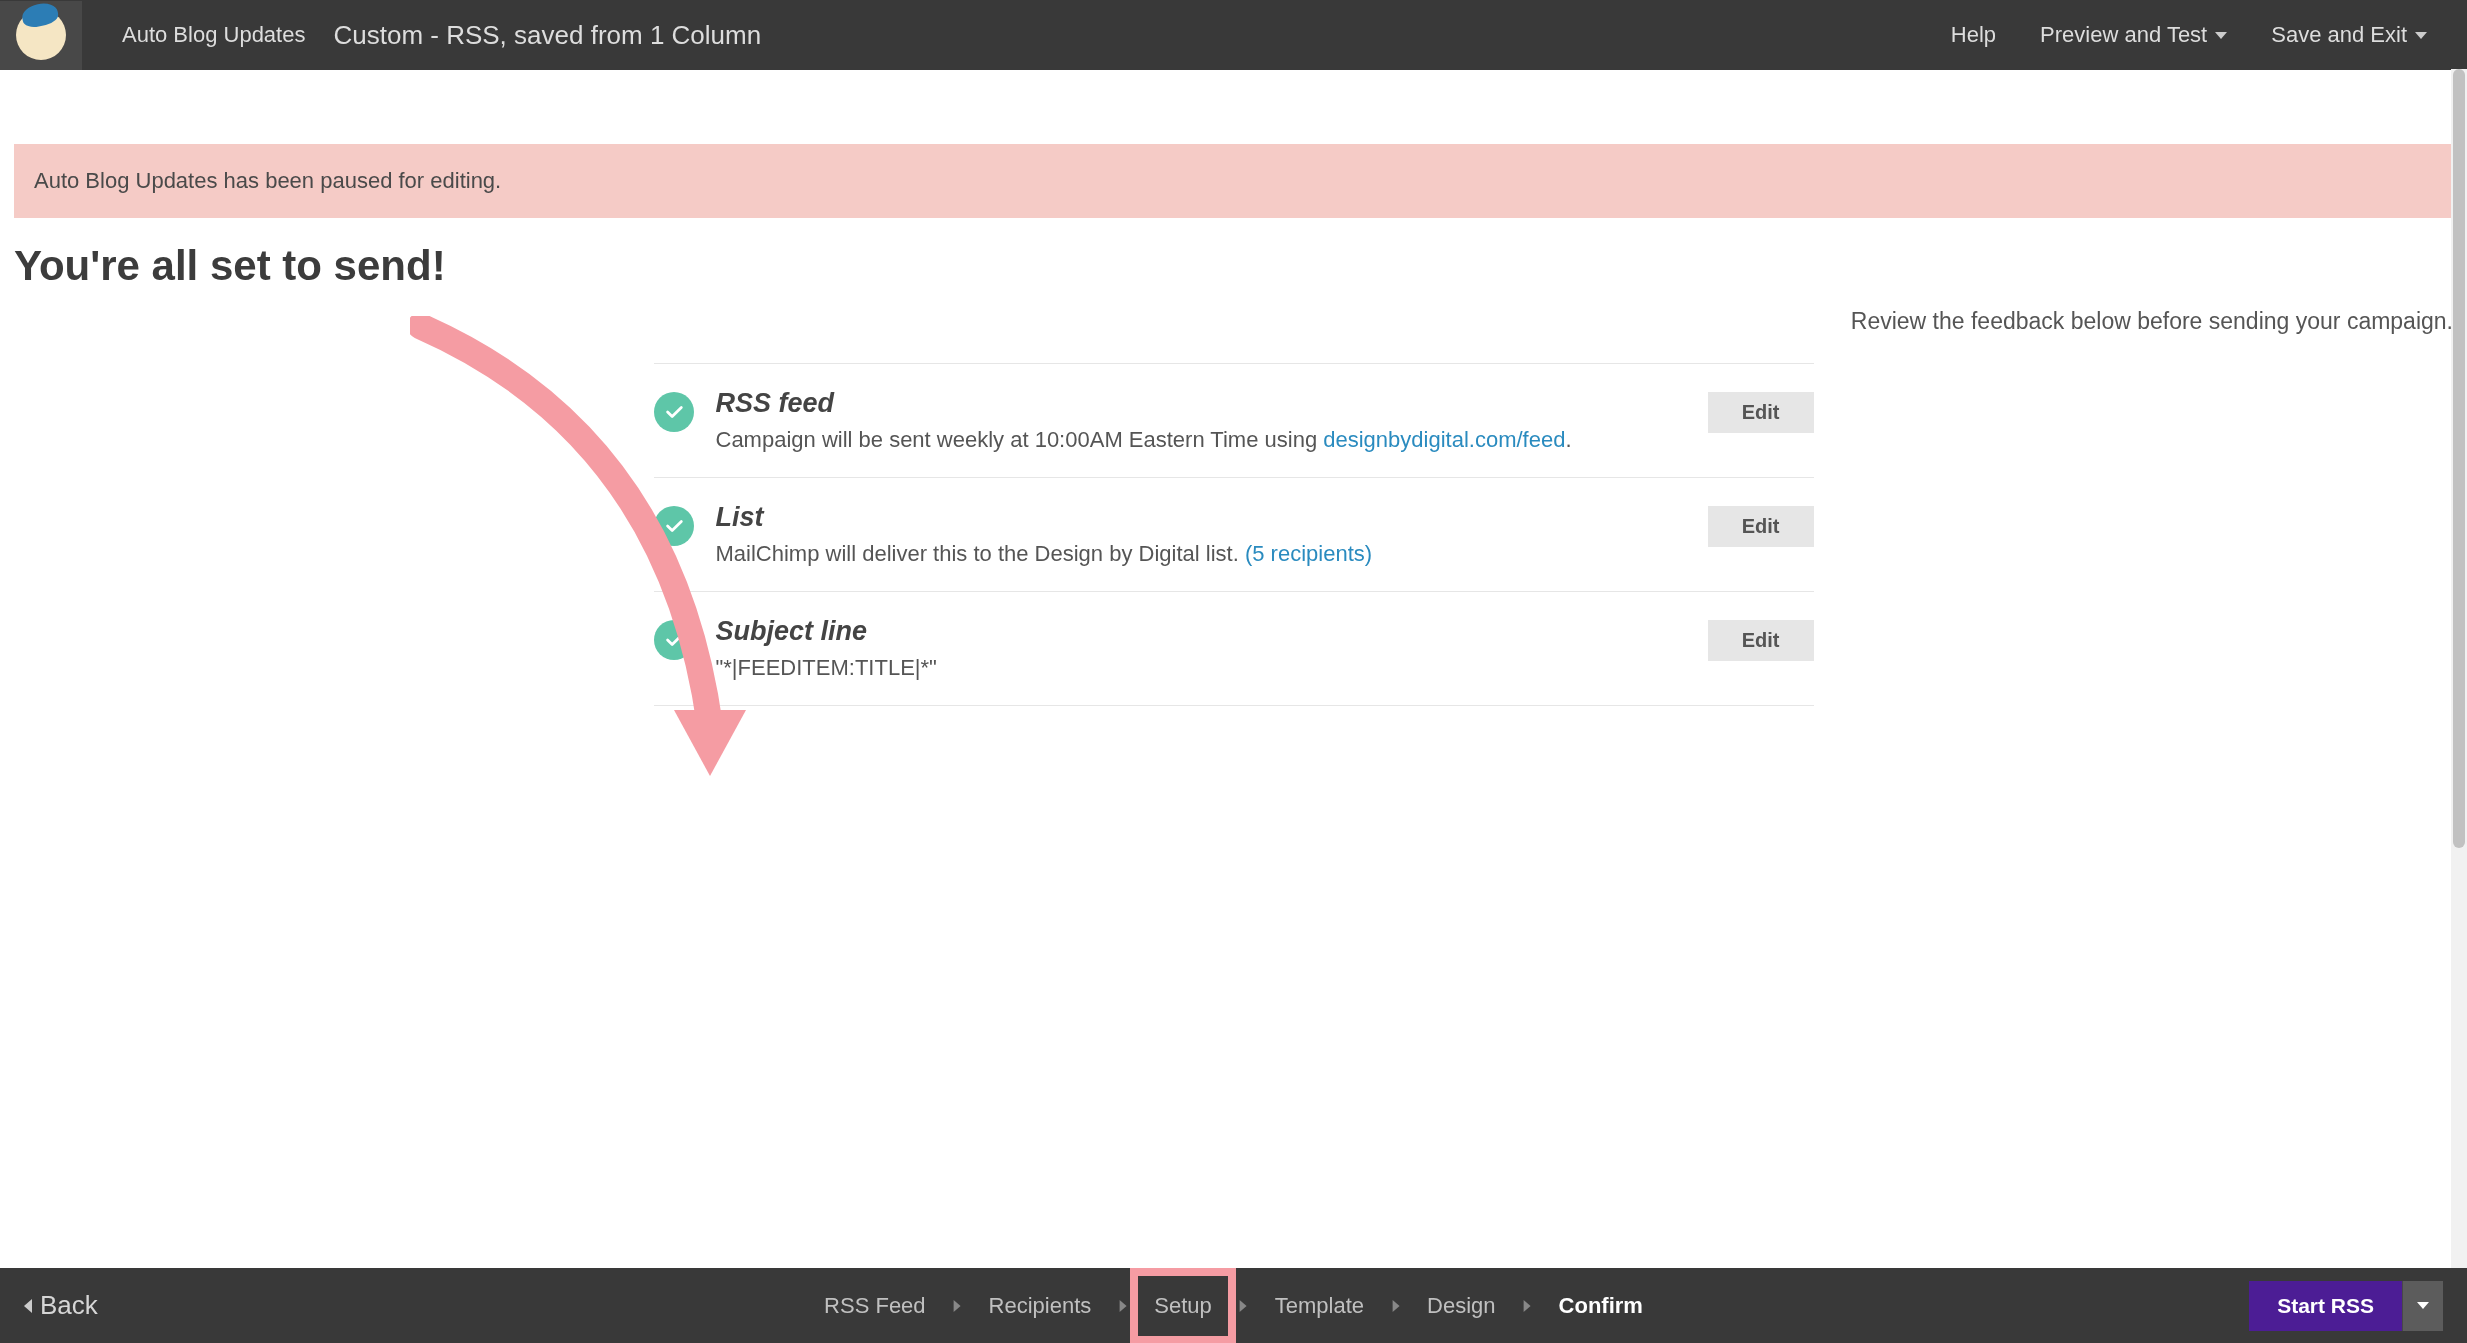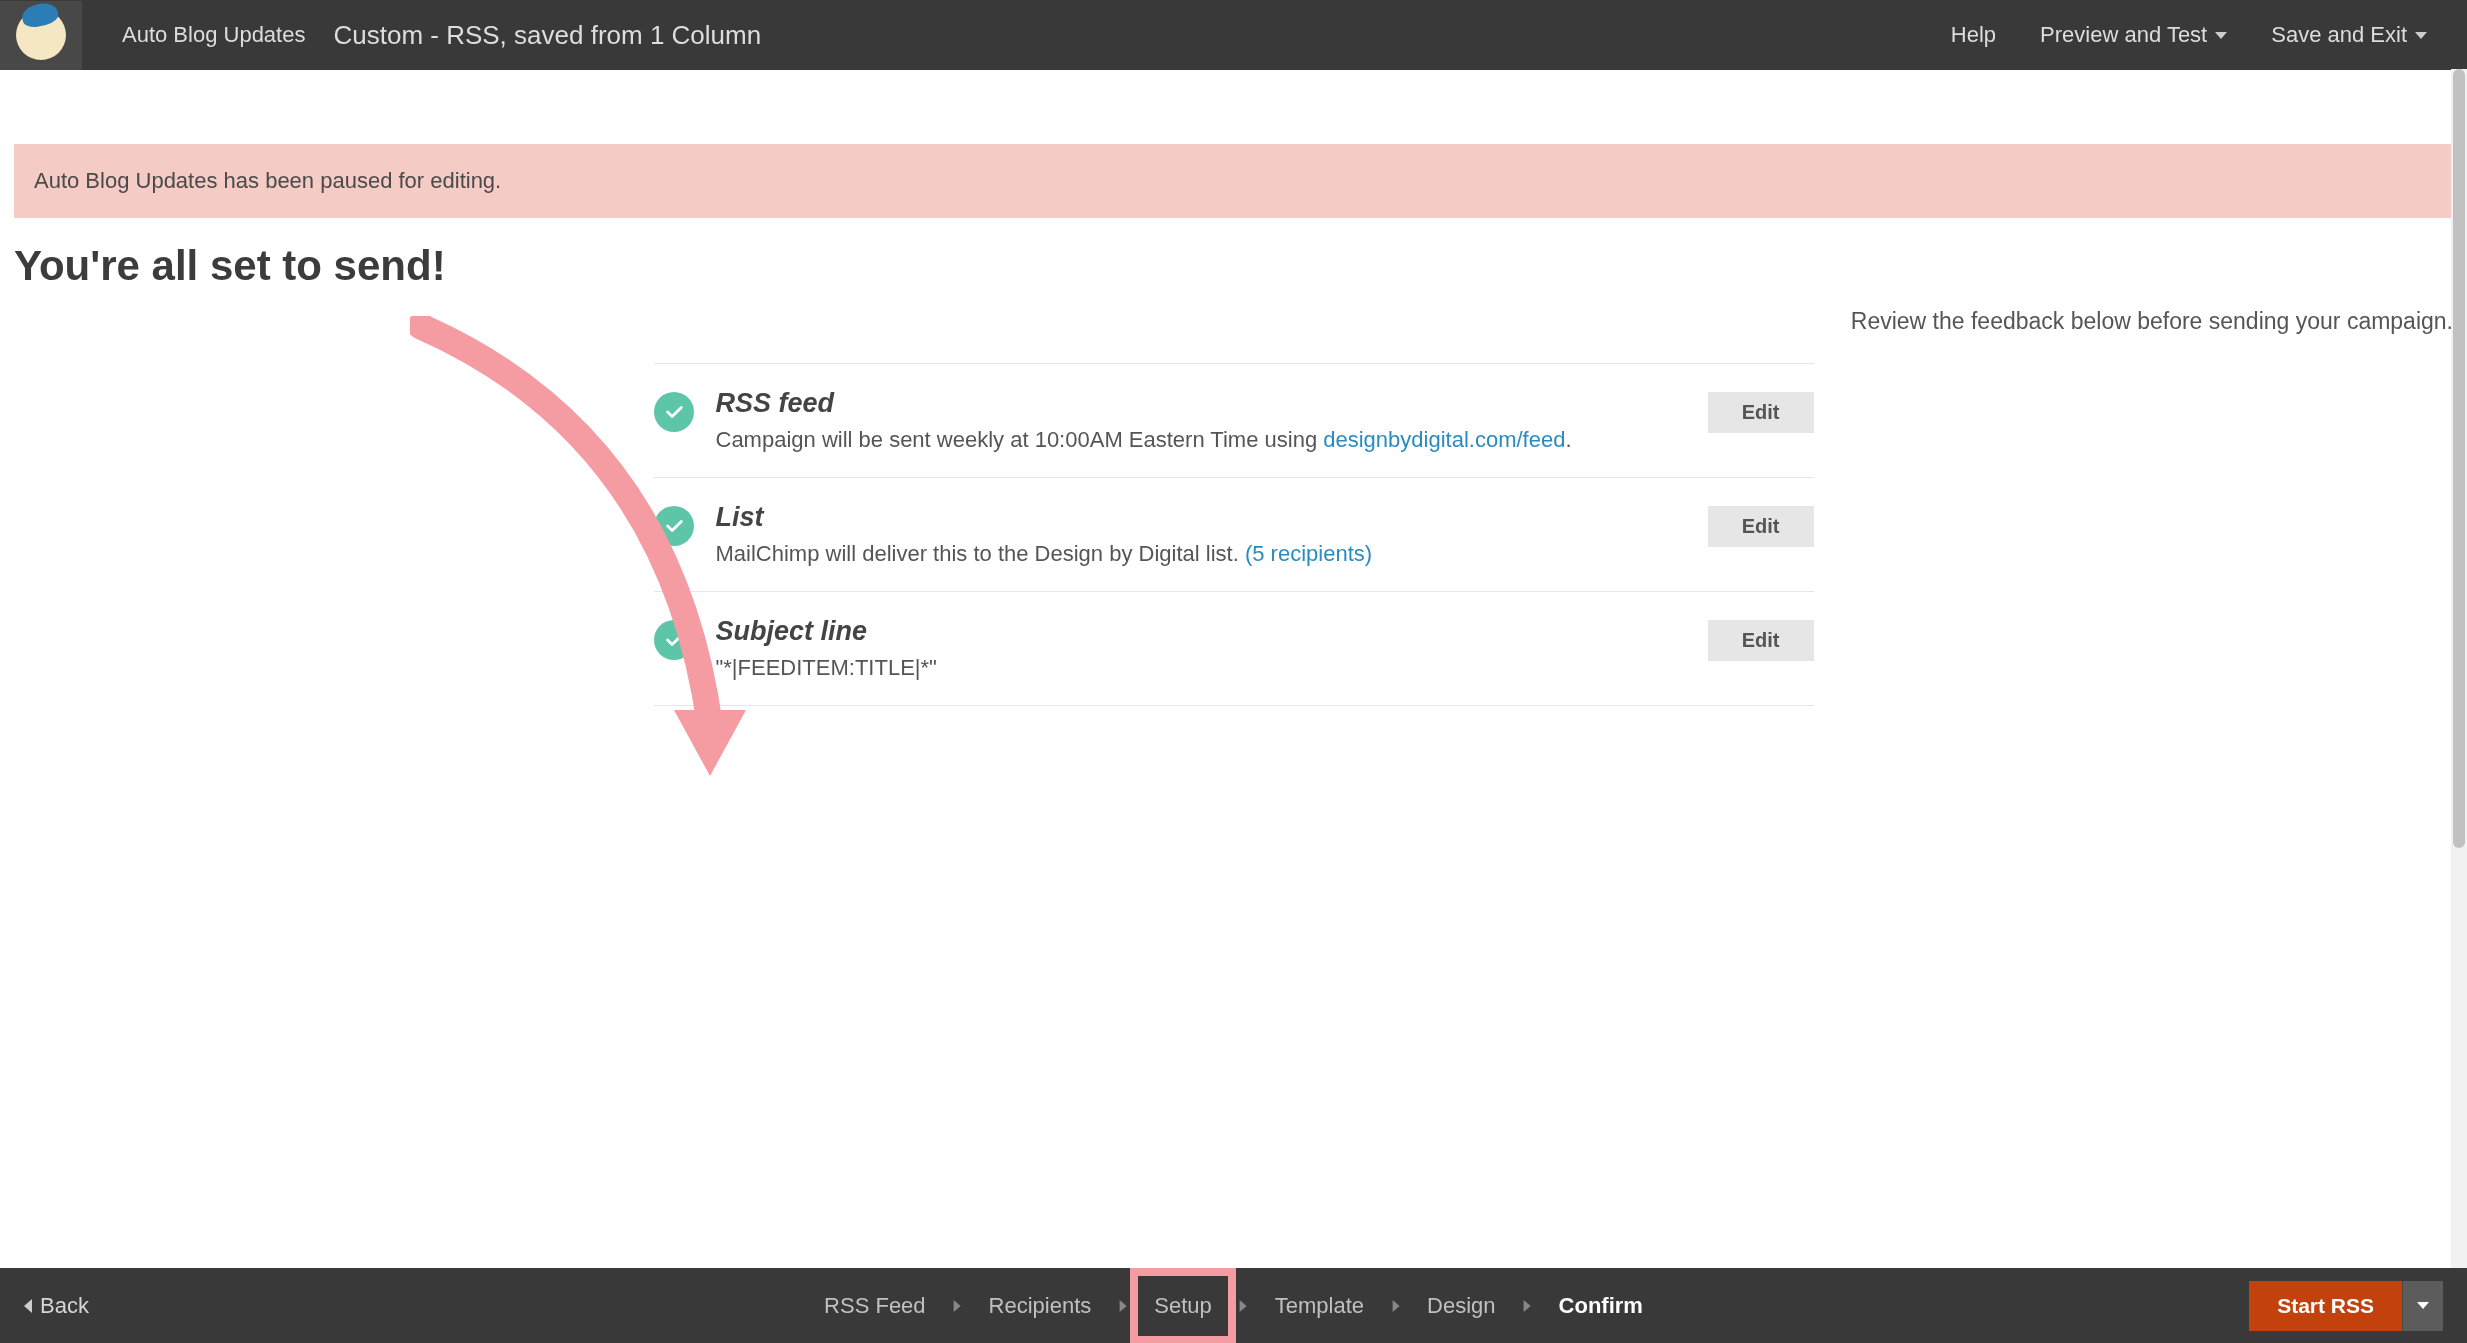--- a/index.html
+++ b/index.html
@@ -167,21 +167,21 @@
       display: flex;
       align-items: center;
       padding: 0 24px 0 24px;
       color: #ccc;
     }
     .back-link {
       display: flex;
       align-items: center;
       gap: 8px;
       color: #d6d6d6;
-      font-size: 22px;
+      font-size: 26px;
       cursor: pointer;
     }
     .chevron-left {
       width: 0; height: 0;
       border-top: 7px solid transparent;
       border-bottom: 7px solid transparent;
       border-right: 8px solid #ccc;
     }
     .steps {
       position: absolute;
@@ -202,21 +202,21 @@
       width: 0; height: 0;
       border-top: 6px solid transparent;
       border-bottom: 6px solid transparent;
       border-left: 7px solid #888;
     }
     .footer-spacer { flex: 1; }
     .start-btn-group {
       display: flex;
     }
     .start-btn {
-      background: #c2410c;
+      background: #4c1d95;
       color: #fff;
       border: none;
       font-size: 21px;
       font-weight: 600;
       padding: 13px 28px;
       cursor: pointer;
     }
     .start-dd {
       background: #5c5c5c;
       border: none;

